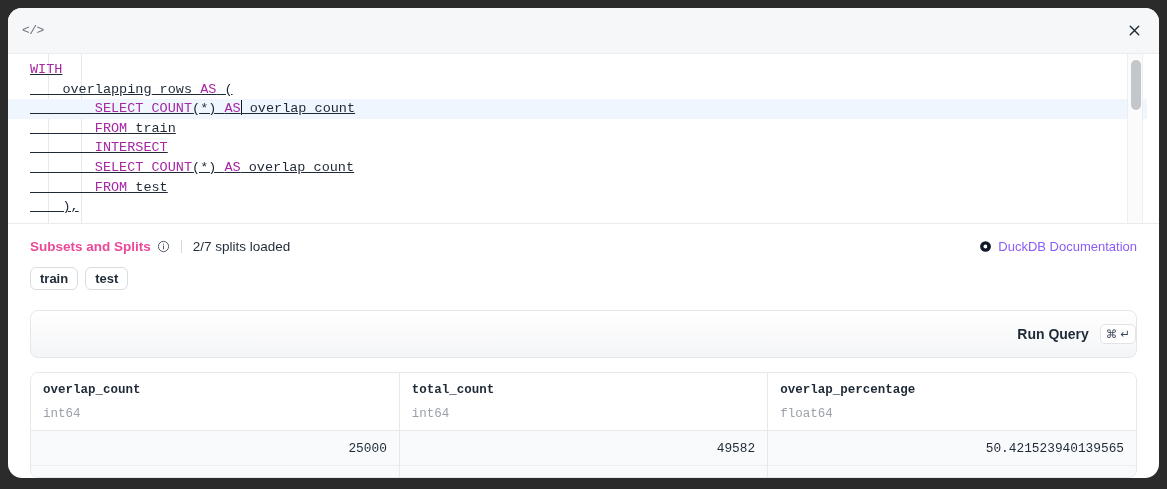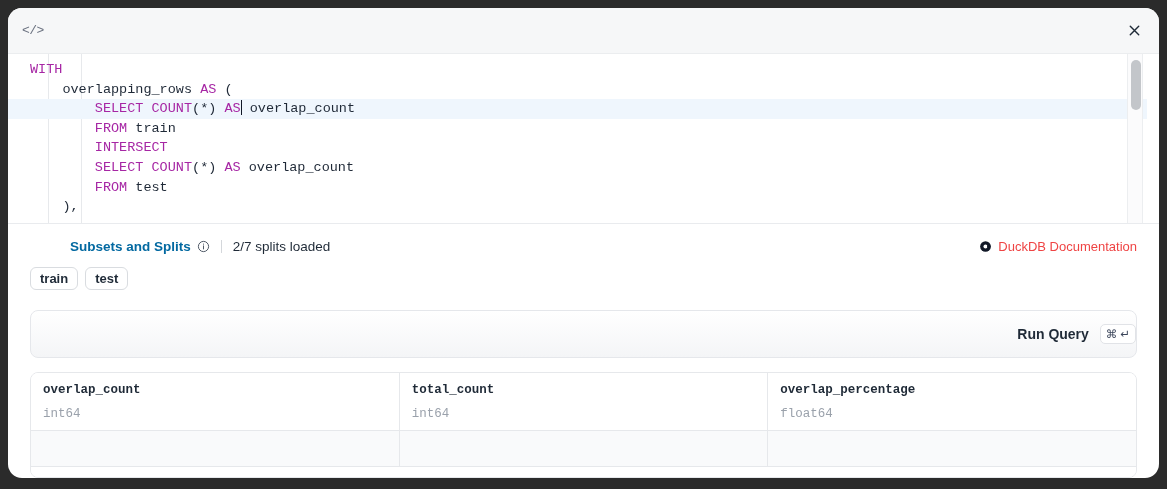--- a/index.html
+++ b/index.html
@@ -104,20 +104,21 @@
   }
   .editor-code {
     position: absolute;
     left: 0; top: 0; right: 12px;
     padding: 6px 0 0 0;
     font-family: "Liberation Mono", monospace;
     font-size: 13.5px;
     line-height: 19.6px;
     color: #1f2937;
     white-space: pre;
+    text-decoration: underline;
   }
   .code-line {
     position: relative;
     padding-left: 22px;
     height: 19.6px;
   }
   .code-line.active {
     background: #eff6fd;
   }
   .kw { color: #a626a4; }
@@ -162,22 +163,21 @@
     padding: 12px 22px 0 22px;
   }
   .splits-head {
     display: flex;
     align-items: center;
     height: 20px;
   }
   .splits-title {
     font-size: 13.5px;
     font-weight: bold;
-    color: #0369a1;
-    margin-left: 40px;
+    color: #ec4899;
   }
   .info-icon {
     margin-left: 6px;
     width: 13px;
     height: 13px;
     display: inline-flex;
     align-items: center;
     justify-content: center;
     color: #4b5563;
   }
@@ -189,21 +189,21 @@
   }
   .splits-loaded {
     font-size: 13.5px;
     color: #1f2a37;
   }
   .duckdb-link {
     margin-left: auto;
     display: flex;
     align-items: center;
     font-size: 13px;
-    color: #ef4444;
+    color: #8b5cf6;
     cursor: pointer;
   }
   .duckdb-icon {
     margin-right: 6px;
     display: inline-flex;
   }
 
   .pill-row {
     display: flex;
     align-items: center;
@@ -416,20 +416,25 @@
                 <span class="col-name">total_count</span>
                 <span class="col-type">int64</span>
               </th>
               <th>
                 <span class="col-name">overlap_percentage</span>
                 <span class="col-type">float64</span>
               </th>
             </tr>
         </thead>
         <tbody id="body-rows">
+            <tr>
+              <td>25000</td>
+              <td>49582</td>
+              <td>50.421523940139565</td>
+            </tr>
             <tr class="row-spacer">
               <td></td>
               <td></td>
               <td></td>
             </tr>
           </tbody>
       </table>
 
       <div class="table-footer">
         

